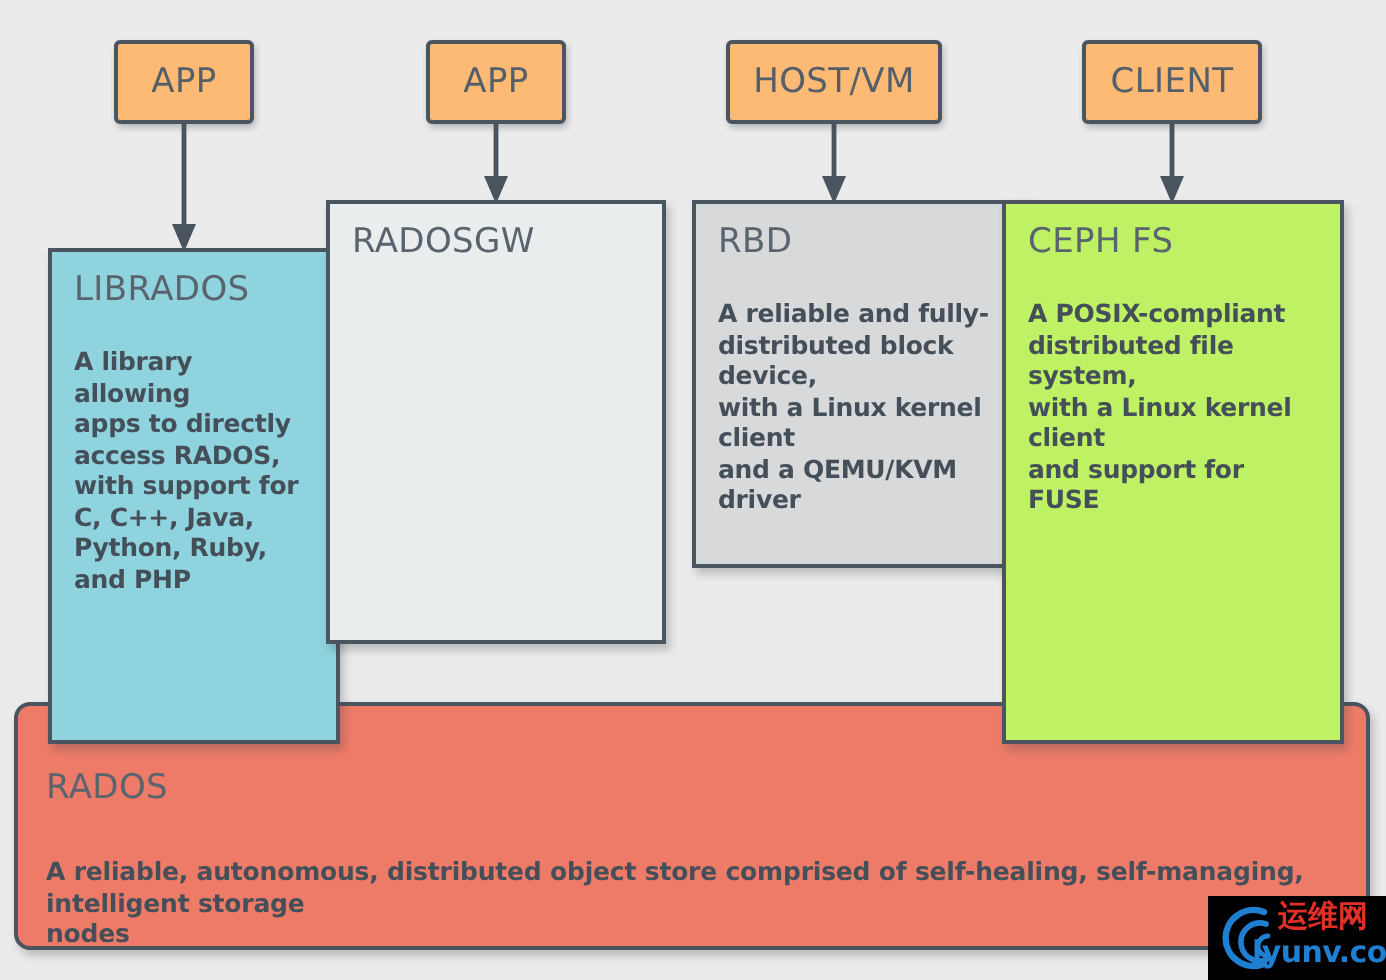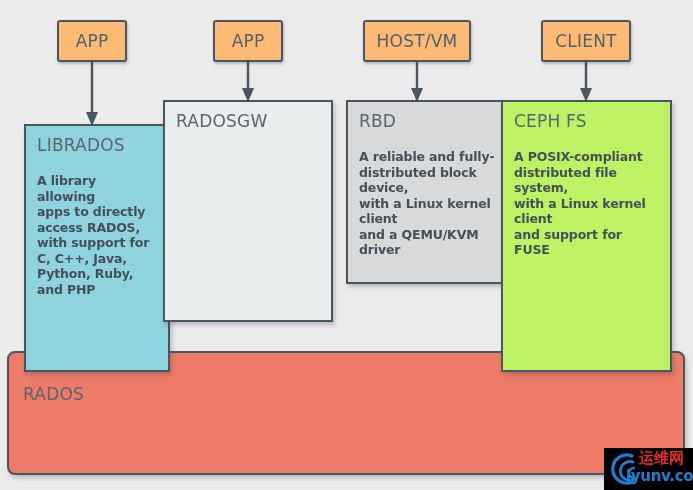--- a/index.html
+++ b/index.html
@@ -165,20 +165,22 @@
   <div class="client-box" id="client-host-vm" style="left:363px; top:20px; width:108px; height:42px;">
     <span class="label">HOST/VM</span>
   </div>
 
   <div class="client-box" id="client-client" style="left:541px; top:20px; width:90px; height:42px;">
     <span class="label">CLIENT</span>
   </div>
 
   <div class="comp-box" id="box-rados" style="left:7px; top:351px; width:678px; height:124px; padding-left:14px; padding-top:30px;">
     <div class="comp-title">RADOS</div>
+    <div class="comp-desc">A reliable, autonomous, distributed object store comprised of self-healing, self-managing, intelligent storage
+nodes</div>
   </div>
 
   <div class="comp-box" id="box-librados" style="left:24px; top:124px; width:146px; height:248px;">
     <div class="comp-title">LIBRADOS</div>
     <div class="comp-desc">A library allowing
 apps to directly
 access RADOS,
 with support for
 C, C++, Java,
 Python, Ruby,

